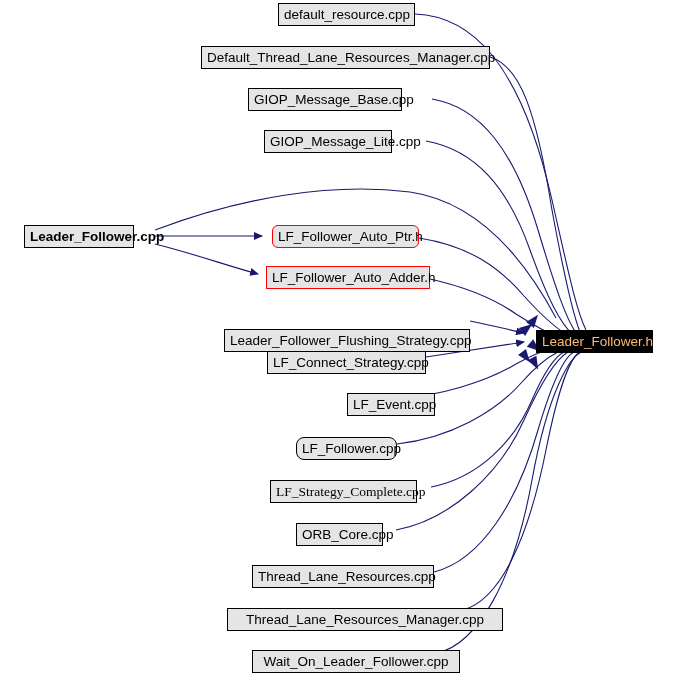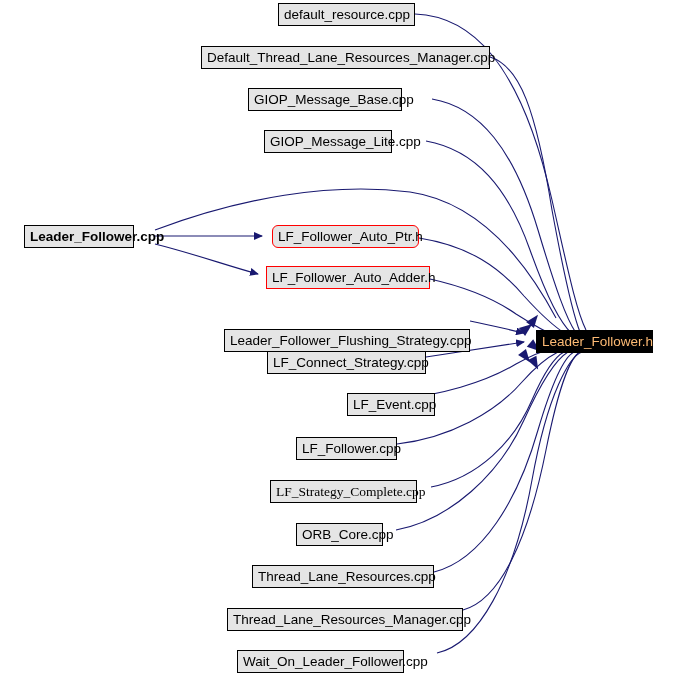--- a/index.html
+++ b/index.html
@@ -92,22 +92,22 @@
       <div class="node" style="left: 278px; top: 3px; width: 137px;">default_resource.cpp</div>
       <div class="node" style="left: 201px; top: 46px; width: 289px;">Default_Thread_Lane_Resources_Manager.cpp</div>
       <div class="node" style="left: 248px; top: 88px; width: 154px;">GIOP_Message_Base.cpp</div>
       <div class="node" style="left: 264px; top: 130px; width: 128px;">GIOP_Message_Lite.cpp</div>
       <div class="node" style="left: 24px; top: 225px; width: 110px; font-weight: bold;">Leader_Follower.cpp</div>
       <div class="node red" style="left: 272px; top: 225px; width: 147px; border-radius: 6px;">LF_Follower_Auto_Ptr.h</div>
       <div class="node red" style="left: 266px; top: 266px; width: 164px;">LF_Follower_Auto_Adder.h</div>
       <div class="node" style="left: 224px; top: 309px; width: 246px; margin-top: 20px;">Leader_Follower_Flushing_Strategy.cpp</div>
       <div class="node" style="left: 267px; top: 351px; width: 159px;">LF_Connect_Strategy.cpp</div>
       <div class="node" style="left: 303px; top: 393px; width: 88px; margin-left: 44px;">LF_Event.cpp</div>
-      <div class="node" style="left: 296px; top: 437px; width: 101px;">LF_Follower.cpp</div>
+      <div class="node" style="left: 296px; top: 437px; width: 101px; border-radius: 8px;">LF_Follower.cpp</div>
       <div class="node" style="left: 270px; top: 480px; width: 147px; font-family: Liberation Serif, serif;">LF_Strategy_Complete.cpp</div>
       <div class="node" style="left: 296px; top: 523px; width: 87px;">ORB_Core.cpp</div>
       <div class="node" style="left: 252px; top: 565px; width: 182px;">Thread_Lane_Resources.cpp</div>
-      <div class="node" style="left: 227px; top: 608px; width: 236px;">Thread_Lane_Resources_Manager.cpp</div>
-      <div class="node" style="left: 237px; top: 650px; width: 167px;">Wait_On_Leader_Follower.cpp</div>
+      <div class="node" style="left: 227px; top: 608px; width: 276px;">Thread_Lane_Resources_Manager.cpp</div>
+      <div class="node" style="left: 252px; top: 650px; width: 208px;">Wait_On_Leader_Follower.cpp</div>
       <div class="node target" style="left: 536px; top: 330px; width: 117px;">Leader_Follower.h</div>
     </div>
 
 </div>
 
 </body></html>

